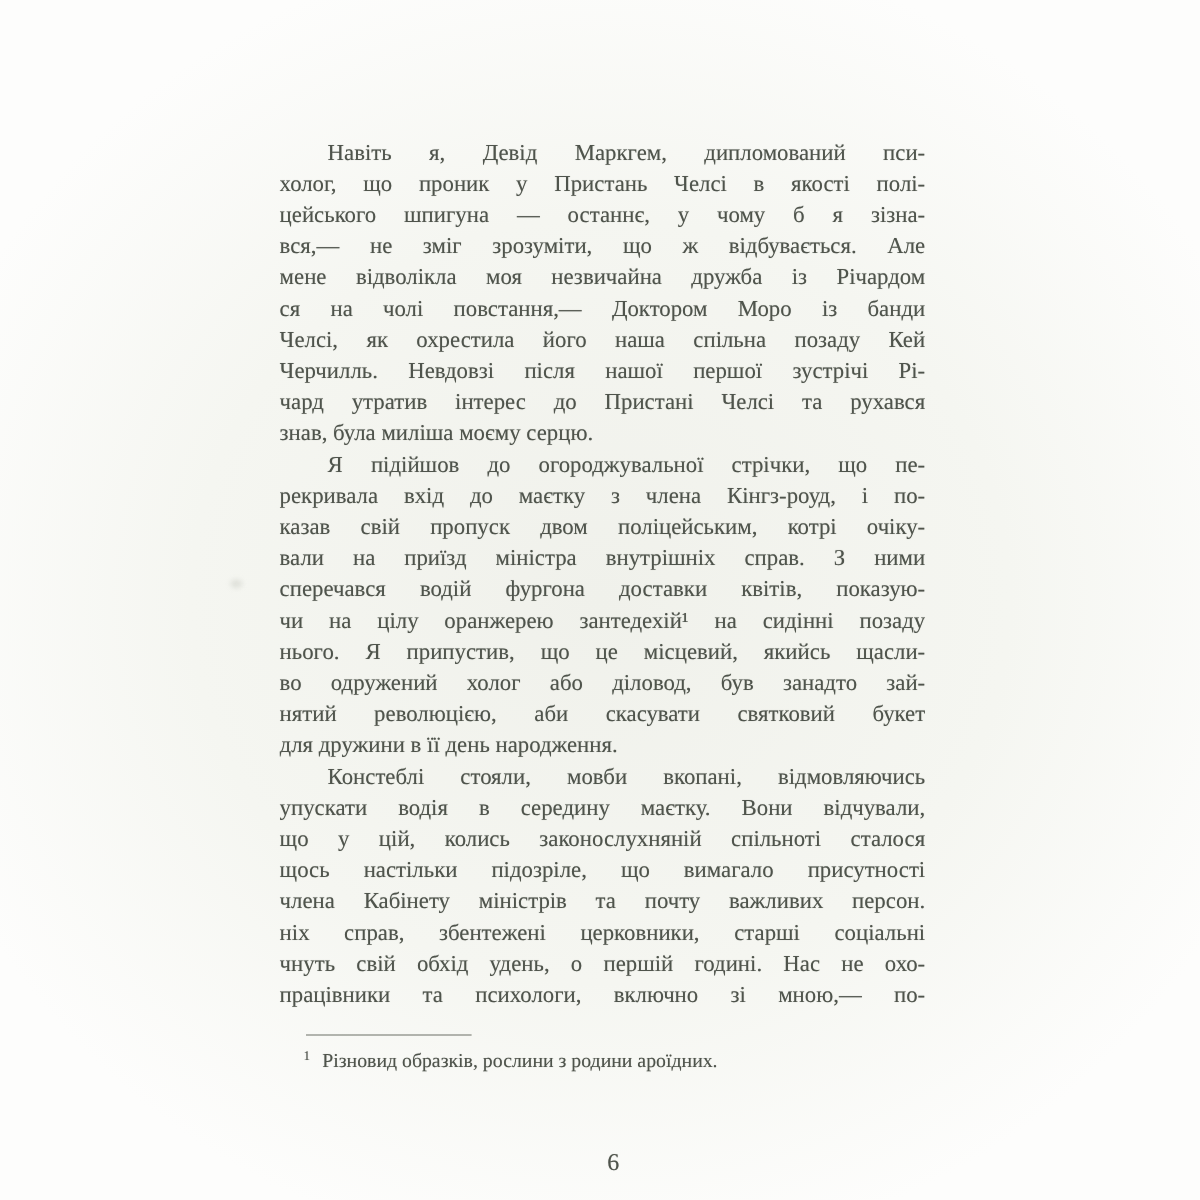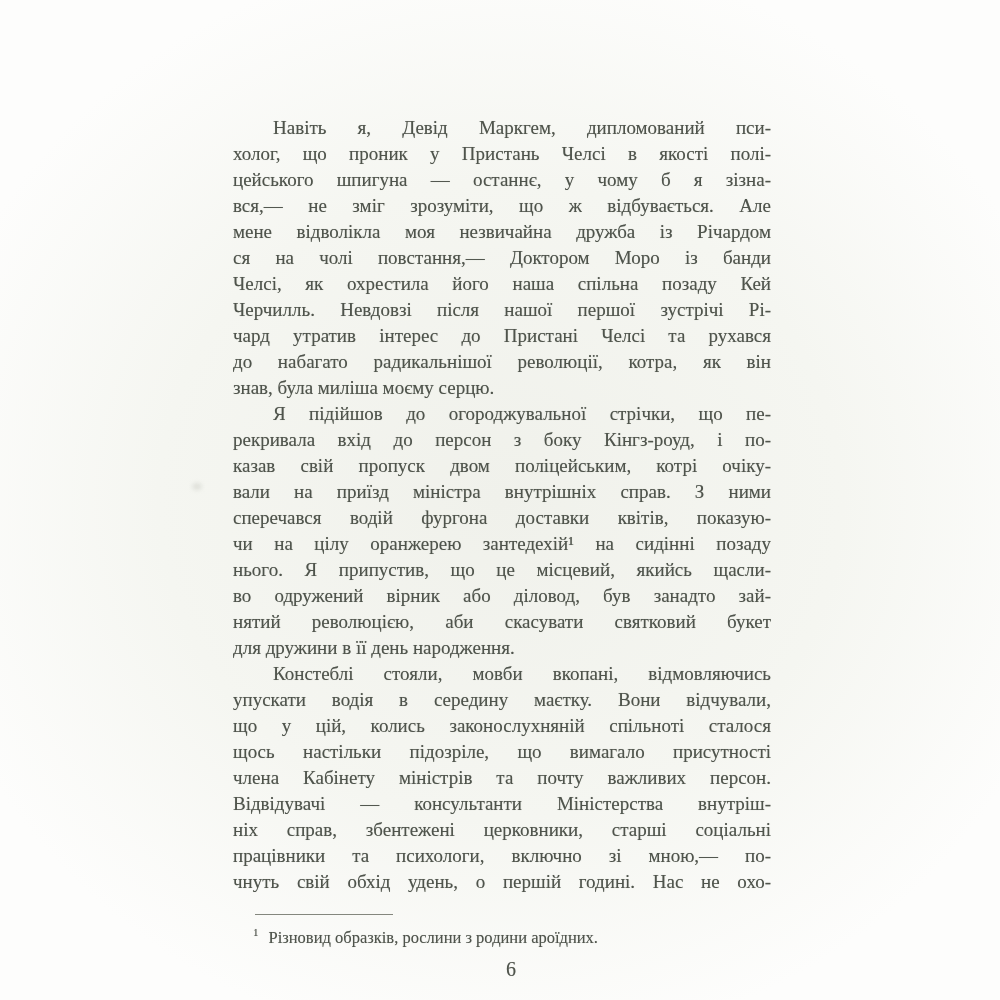--- a/index.html
+++ b/index.html
@@ -101,44 +101,42 @@
   <div class="para">
         <div class="line indent">Навіть я, Девід Маркгем, дипломований пси-</div>
         <div class="line">холог, що проник у Пристань Челсі в якості полі-</div>
         <div class="line">цейського шпигуна — останнє, у чому б я зізна-</div>
         <div class="line">вся,— не зміг зрозуміти, що ж відбувається. Але</div>
         <div class="line">мене відволікла моя незвичайна дружба із Річардом</div>
         <div class="line">ся на чолі повстання,— Доктором Моро із банди</div>
         <div class="line">Челсі, як охрестила його наша спільна позаду Кей</div>
         <div class="line">Черчилль. Невдовзі після нашої першої зустрічі Рі-</div>
         <div class="line">чард утратив інтерес до Пристані Челсі та рухався</div>
-        <div class="line">до набагато радикальнішої революції, котра, як він</div>
         <div class="line flush">знав, була миліша моєму серцю.</div>
       </div>
       <div class="para">
         <div class="line indent">Я підійшов до огороджувальної стрічки, що пе-</div>
-        <div class="line">рекривала вхід до персон з боку Кінгз-роуд, і по-</div>
+        <div class="line">рекривала вхід до маєтку з члена Кінгз-роуд, і по-</div>
         <div class="line">казав свій пропуск двом поліцейським, котрі очіку-</div>
         <div class="line">вали на приїзд міністра внутрішніх справ. З ними</div>
         <div class="line">сперечався водій фургона доставки квітів, показую-</div>
         <div class="line">чи на цілу оранжерею зантедехій¹ на сидінні позаду</div>
         <div class="line">нього. Я припустив, що це місцевий, якийсь щасли-</div>
-        <div class="line">во одружений вірник або діловод, був занадто зай-</div>
+        <div class="line">во одружений холог або діловод, був занадто зай-</div>
         <div class="line">нятий революцією, аби скасувати святковий букет</div>
         <div class="line flush">для дружини в її день народження.</div>
       </div>
       <div class="para">
         <div class="line indent">Констеблі стояли, мовби вкопані, відмовляючись</div>
         <div class="line">упускати водія в середину маєтку. Вони відчували,</div>
         <div class="line">що у цій, колись законослухняній спільноті сталося</div>
         <div class="line">щось настільки підозріле, що вимагало присутності</div>
         <div class="line">члена Кабінету міністрів та почту важливих персон.</div>
-        <div class="line">Відвідувачі — консультанти Міністерства внутріш-</div>
         <div class="line">ніх справ, збентежені церковники, старші соціальні</div>
+        <div class="line">чнуть свій обхід удень, о першій годині. Нас не охо-</div>
         <div class="line">працівники та психологи, включно зі мною,— по-</div>
-        <div class="line">чнуть свій обхід удень, о першій годині. Нас не охо-</div>
       </div>
       <div class="fn-rule"></div>
       <div class="footnote"><span class="fn-marker">1</span><span>Різновид образків, рослини з родини ароїдних.</span></div>
     </div>
 
   <div class="page-number">6</div>
 </div>
 
 </body></html>

